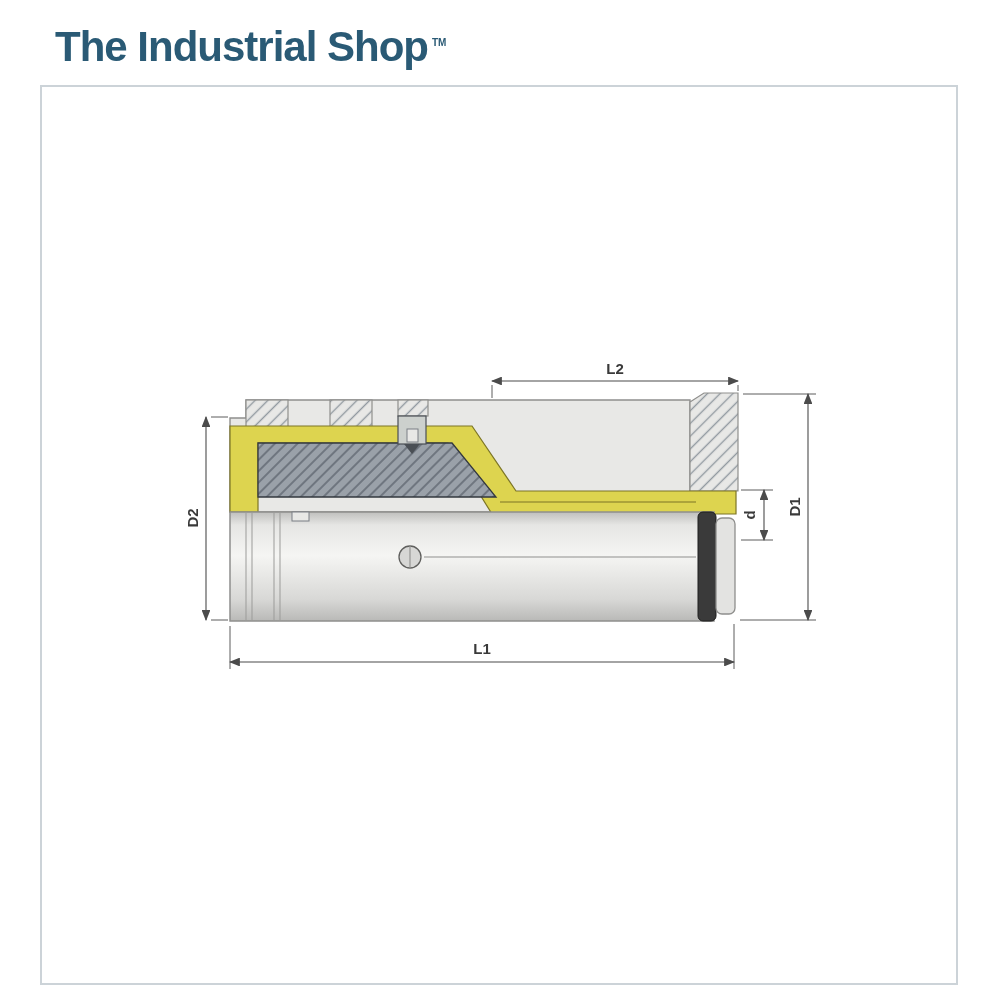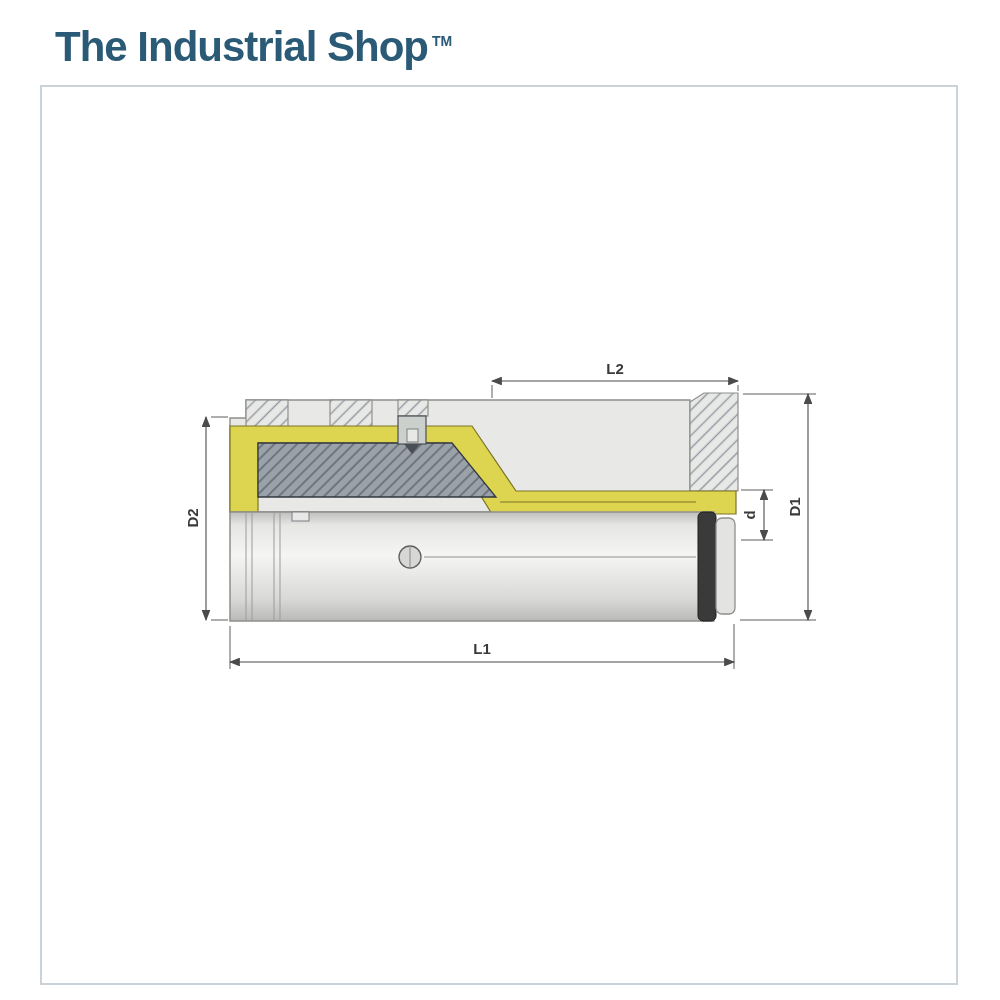--- a/index.html
+++ b/index.html
@@ -9,21 +9,21 @@
     --section-gray:#9aa1a9; --section-gray-hatch:#646b75; --light-hatch:#9199a0;
     --dim-line:#4b4b4b; --label-text:#3a3a3a; --dark-ring:#3a3a3a;
   }
   *{margin:0;padding:0;box-sizing:border-box;}
   html,body{background:var(--page-bg);}
   .page{position:relative;width:1000px;height:1000px;background:var(--page-bg);overflow:hidden;
         font-family:"Liberation Sans",sans-serif;}
   .brand{position:absolute;left:55px;top:24px;}
   .brand-logo{font-size:42px;font-weight:700;letter-spacing:-1px;color:var(--brand-text);
               font-family:"Liberation Sans",sans-serif;line-height:1.1;}
-  .brand-tm{font-size:14px;font-weight:700;vertical-align:super;margin-left:4px;letter-spacing:0;}
+  .brand-tm{font-size:10px;font-weight:700;vertical-align:super;margin-left:4px;letter-spacing:0;}
   .frame{position:absolute;left:40px;top:85px;width:918px;height:900px;
          border:2px solid var(--frame-border);background:var(--page-bg);}
   svg.diagram{position:absolute;left:0;top:0;width:1000px;height:1000px;}
 
   .p-body{fill:var(--body-fill);}
   .p-lighthatch{stroke:var(--light-hatch);stroke-width:1.4;}
   .p-darkbase{fill:var(--section-gray);}
   .p-darkhatch{stroke:var(--section-gray-hatch);stroke-width:1.6;}
 
   .body-shape{fill:var(--body-fill);stroke:var(--body-stroke);stroke-width:1.4;}

